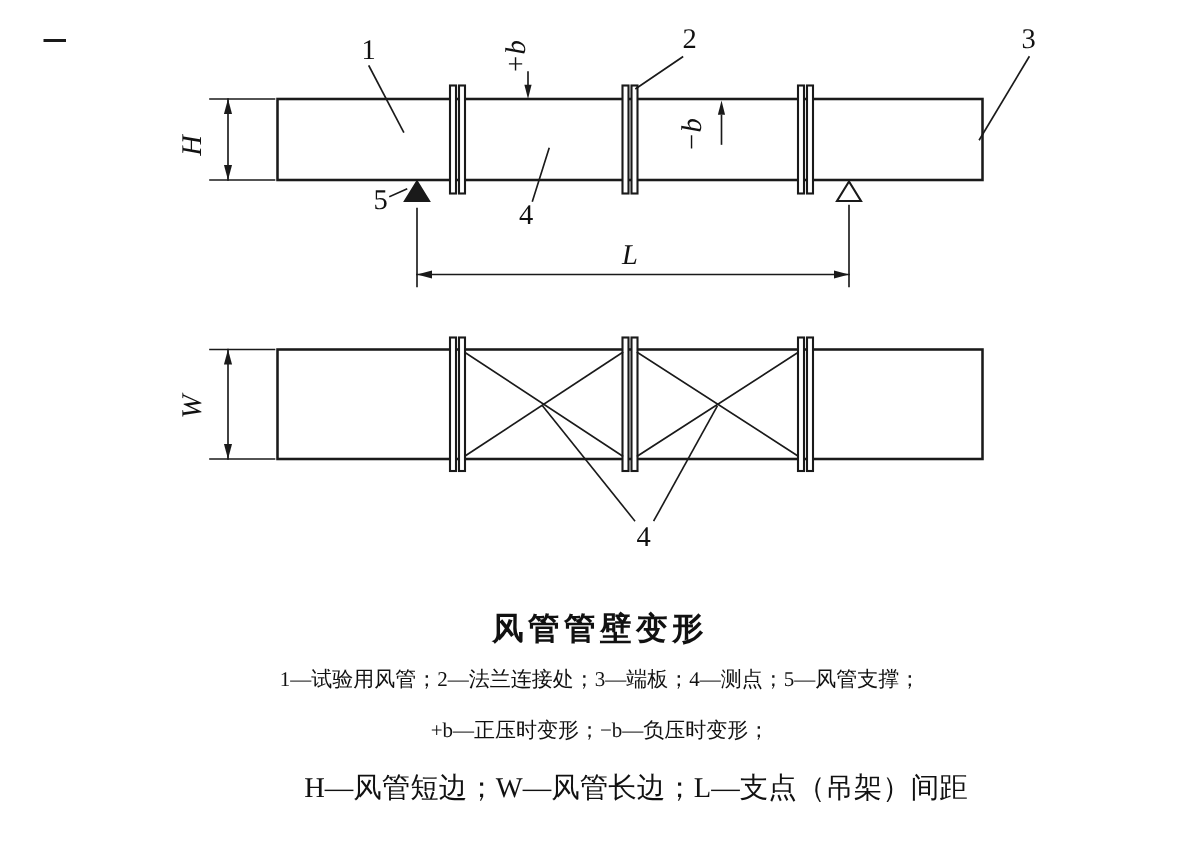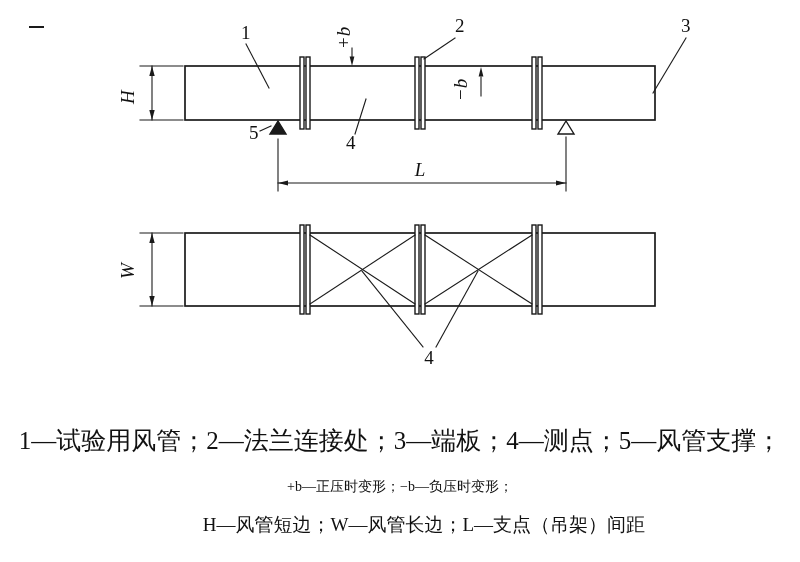--- a/index.html
+++ b/index.html
@@ -17,21 +17,21 @@
     font-size:19px;
     fill:#111;
   }
   .var{font-style:italic;}
   .cap{
     position:absolute;left:0;width:800px;
     text-align:center;
     color:#111;
   }
   .cap-title{top:405px;font-size:21px;font-weight:600;letter-spacing:3px;}
-  .cap-line1{top:424px;font-size:25px;}
+  .cap-line1{top:444px;font-size:14px;}
   .cap-line2{top:478px;font-size:14px;}
   .cap-line3{top:512px;font-size:19px;padding-left:24px;}
 </style>
 </head>
 <body>
 
 <div class="page">
 
   <svg width="800" height="395" viewBox="0 0 800 395">
     <g stroke="#1a1a1a" fill="none" stroke-width="1.4" stroke-linecap="square">
@@ -140,17 +140,18 @@
 
       <g stroke-width="1.1">
         <line x1="423" y1="347" x2="362" y2="271"></line>
         <line x1="436" y1="347" x2="478" y2="271"></line>
       </g>
       <text class="lbl" text-anchor="middle" x="429" y="364" stroke="none" fill="#111">4</text>
 
     </g>
   </svg>
 
+  <div class="cap cap-title">风管管壁变形</div>
   <div class="cap cap-line1">1—试验用风管；2—法兰连接处；3—端板；4—测点；5—风管支撑；</div>
   <div class="cap cap-line2">+b—正压时变形；−b—负压时变形；</div>
   <div class="cap cap-line3">H—风管短边；W—风管长边；L—支点（吊架）间距</div>
 
 </div>
 
 </body></html>

